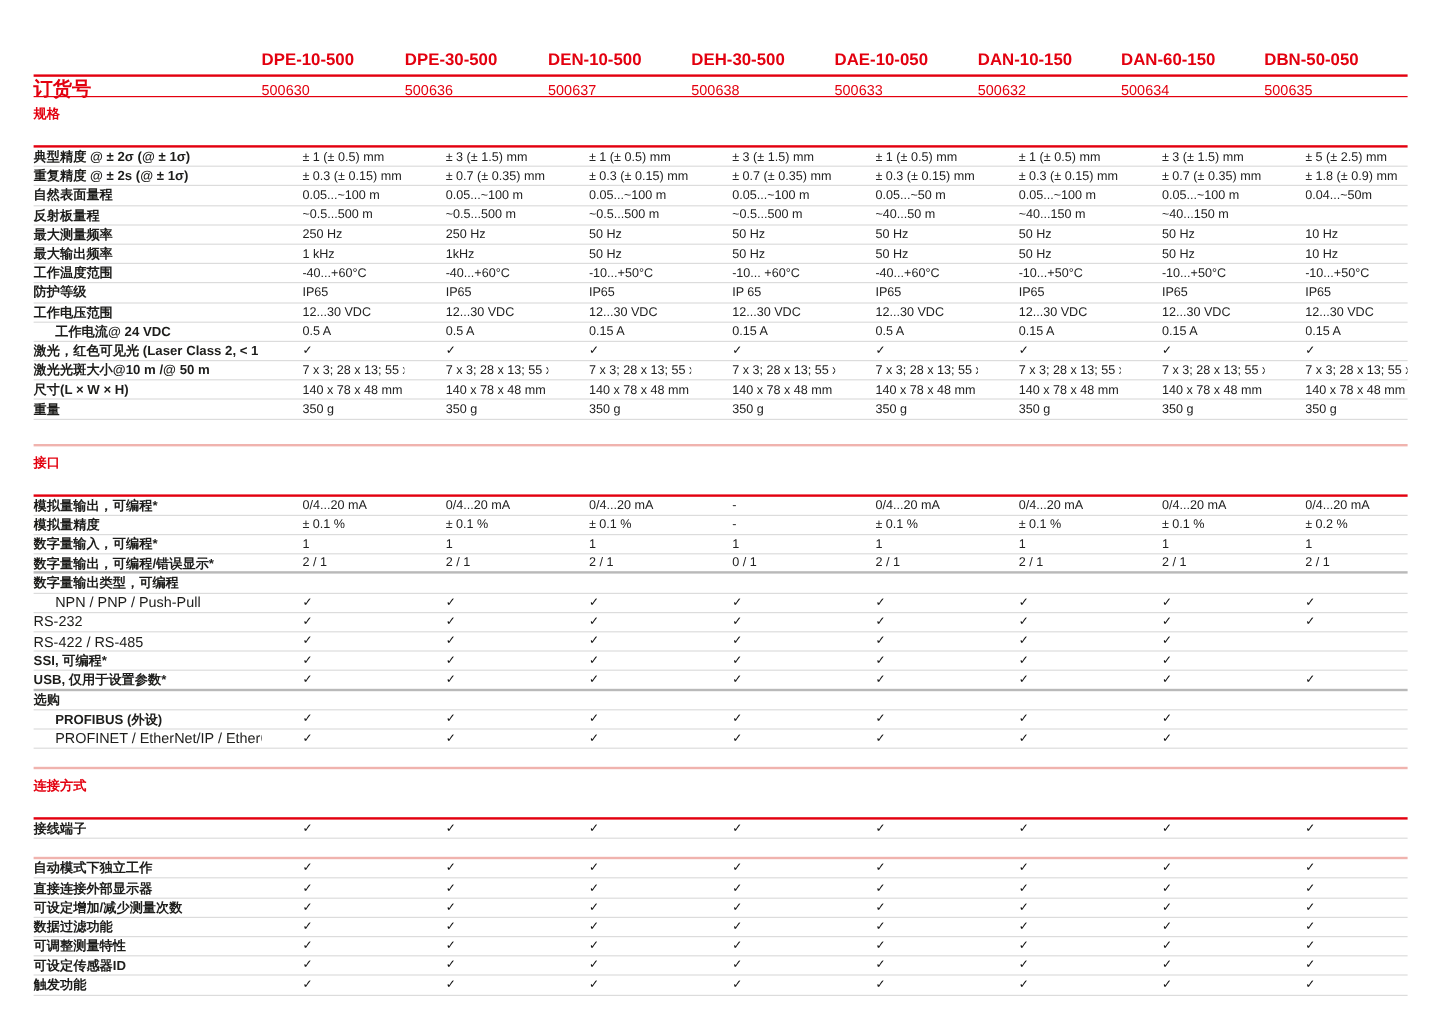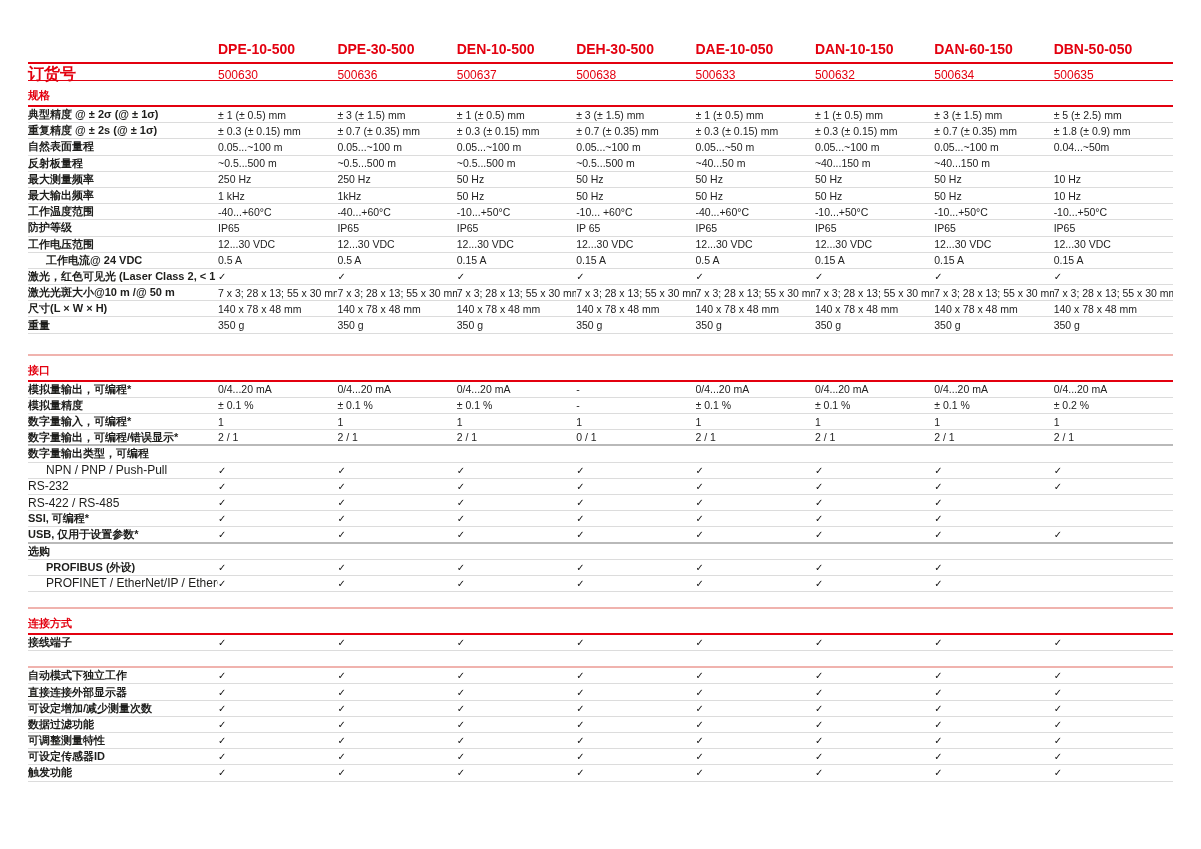--- a/index.html
+++ b/index.html
@@ -19,29 +19,29 @@
   
   .prod-row{padding:6px 0 5px 0;border-bottom:2px solid var(--red);margin-top:15px;}
   .prod-row .model{color:var(--red);font-weight:bold;font-size:14px;white-space:nowrap;}
 
   
   .order-row{height:17px;border-bottom:1px solid var(--red);}
   .order-row .olabel{color:var(--red);font-weight:bold;font-size:16px;}
   .order-row .onum{color:var(--red);font-size:12px;}
 
   
-  .section-head{border-bottom:2px solid var(--red);padding:3px 0 2px 0;margin-top:1px;}
+  .section-head{border-bottom:2px solid var(--red);padding:3px 0 18px 0;margin-top:1px;}
   .section-head .t{color:var(--red);font-weight:bold;font-size:11px;}
 
   .topline{height:2px;background:var(--pink);}
   .spacer-lg{height:20px;}
   .spacer-sm{height:15px;}
 
   
-  .row{height:16.2px;border-bottom:1px solid var(--rowline);font-size:10.5px;color:#222;}
+  .row{height:16.2px;border-bottom:1px solid var(--rowline);font-size:10.5px;color:#222;gap:34px;}
   .row.strong{border-bottom:2px solid var(--strongline);}
   .row .label{font-weight:bold;font-size:11px;color:var(--text);white-space:nowrap;overflow:hidden;}
   .row .label.latin{font-weight:normal;font-size:12px;}
   .row .label.indent{padding-left:18px;}
   .cell{white-space:nowrap;overflow:hidden;padding-right:3px;}
   .cell.check{font-size:10px;color:#111;}
 </style>
 </head>
 <body>
 

